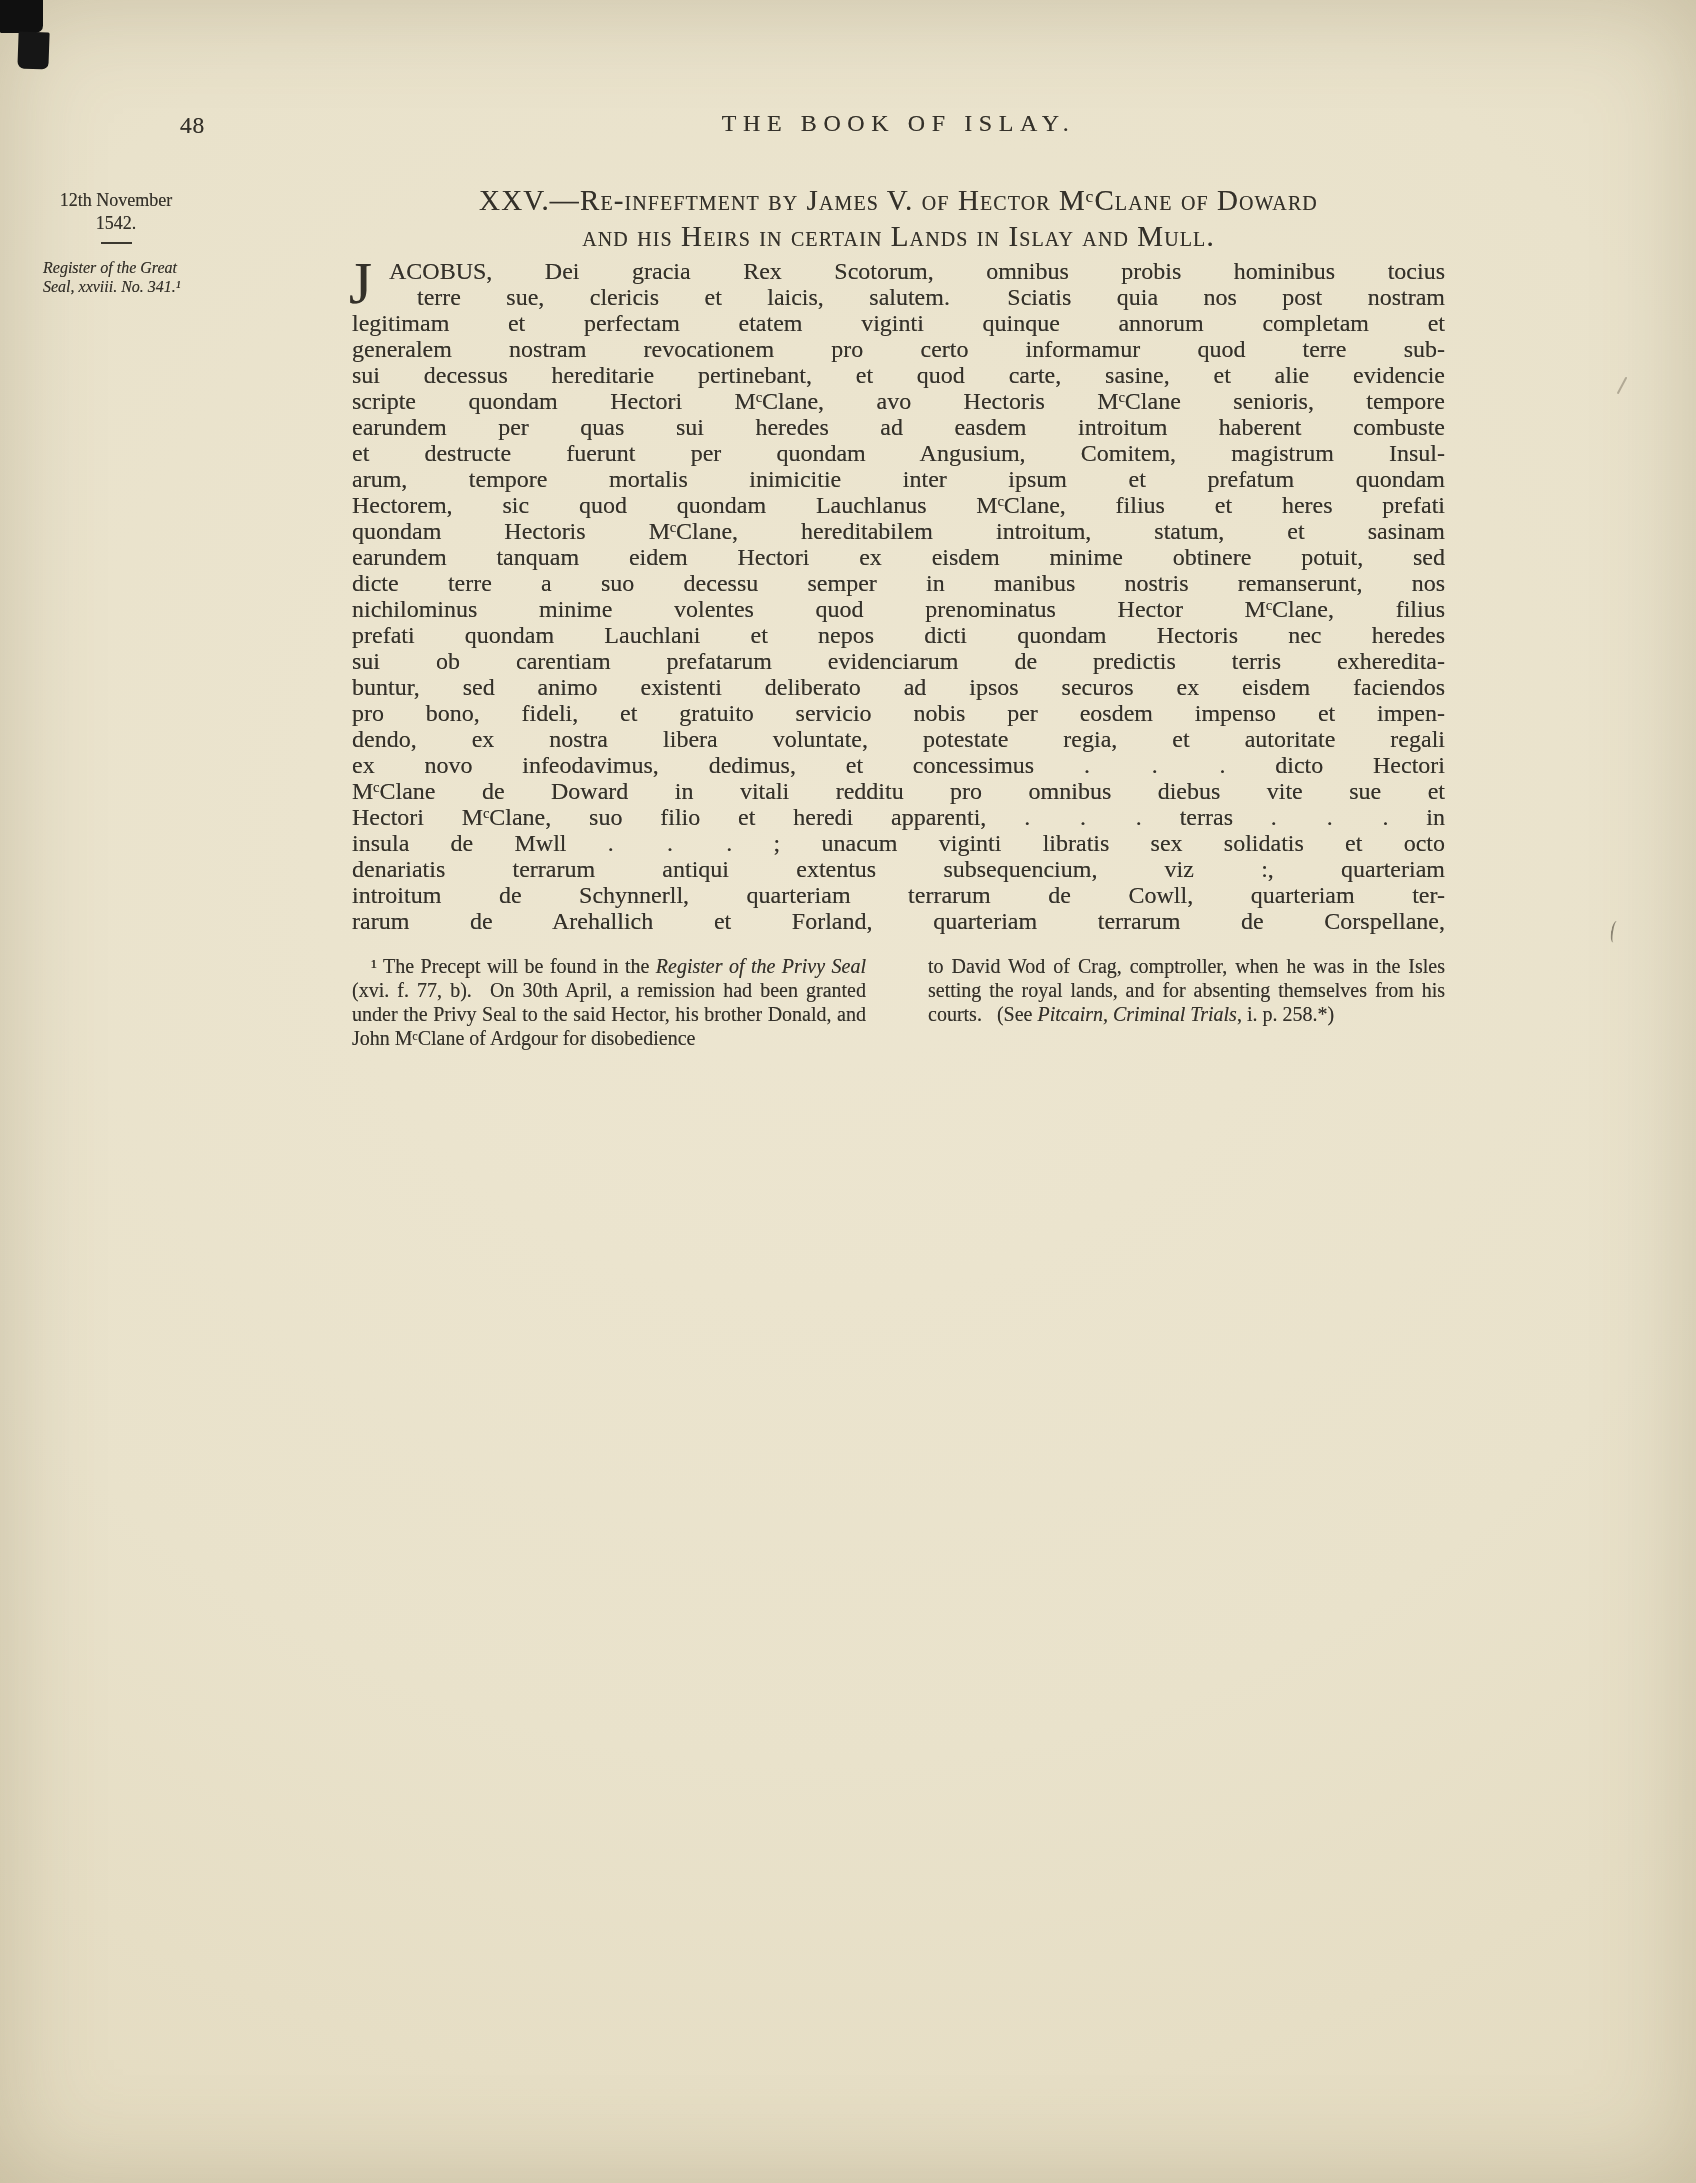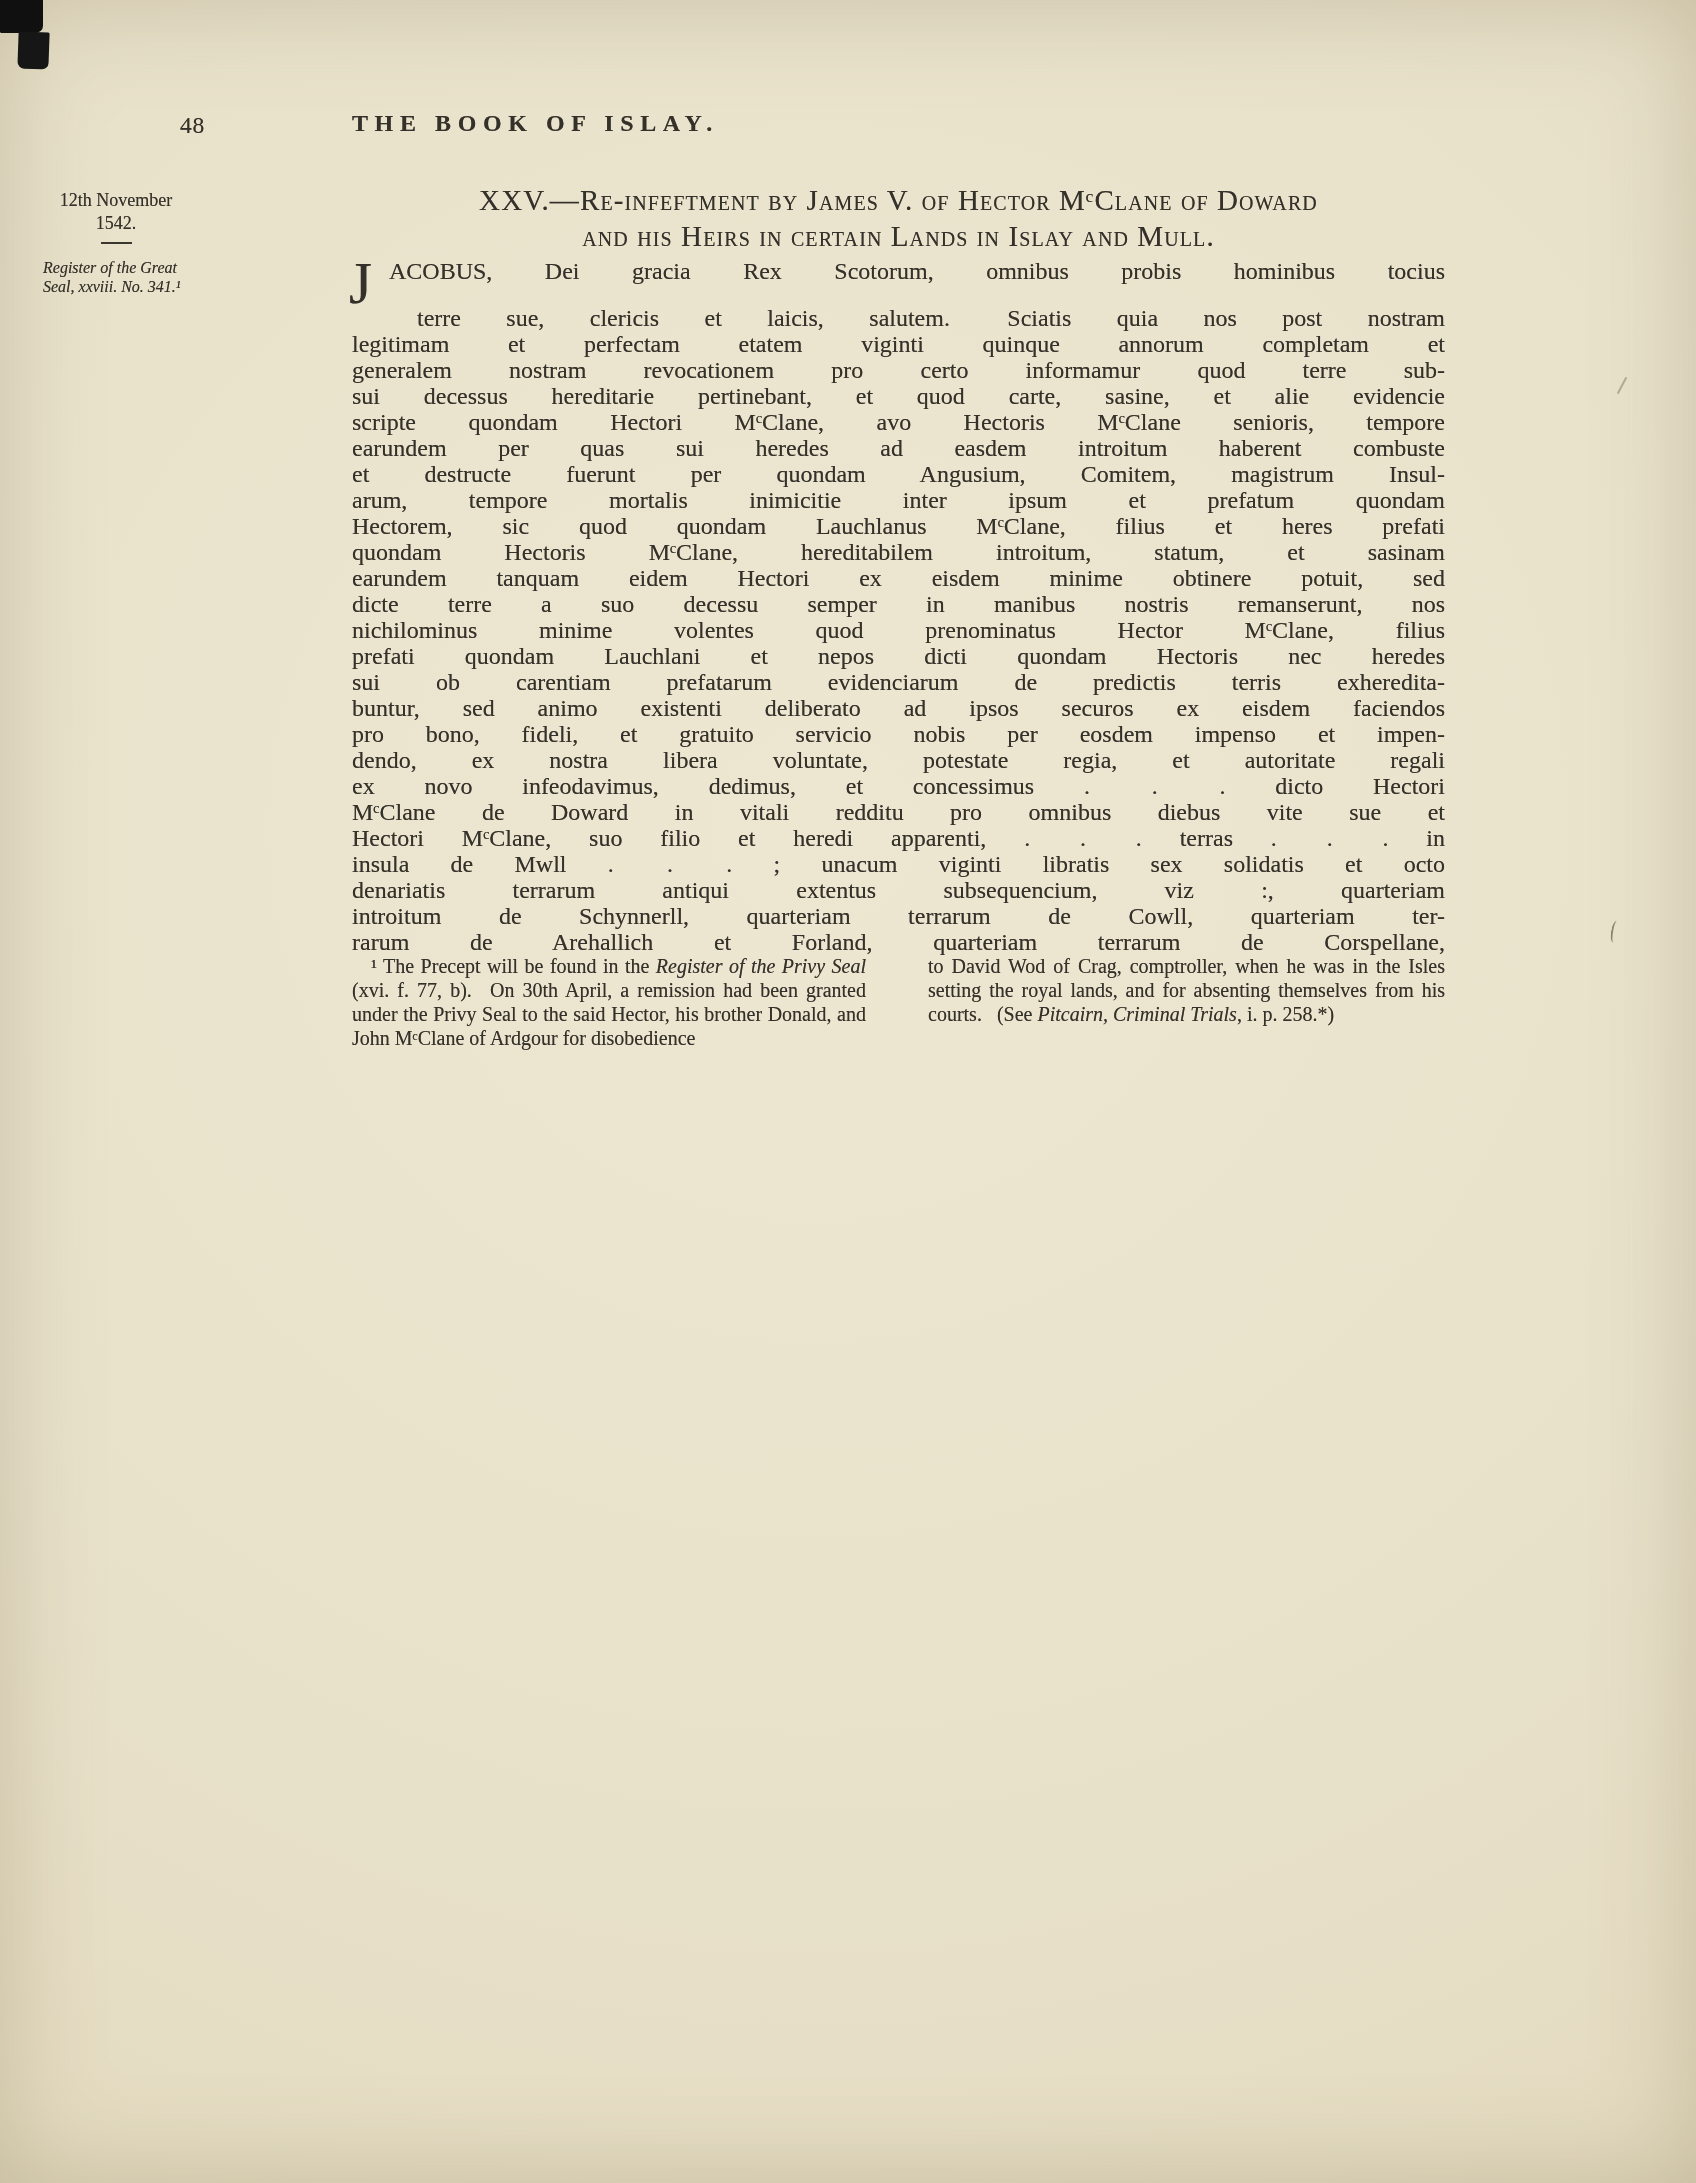--- a/index.html
+++ b/index.html
@@ -26,39 +26,39 @@
     background:#161616; border-radius:1.5px 1.5px 6.6px 6.6px; transform:rotate(2deg); }
   .speck-paren { position:absolute; left:1611px; top:921px; width:8px; height:22px;
     border-left:2.2px solid rgba(62,56,44,.55);
     border-radius:50% 0 0 50% / 50% 0 0 50%; transform:rotate(9deg); }
   .speck-slash { position:absolute; left:1621px; top:376px; width:2.2px; height:19px;
     background:rgba(72,64,50,.34); transform:rotate(28deg); border-radius:1.5px; }
 
   
   .page-number { position:absolute; left:180px; top:112px; font-size:23.5px; letter-spacing:0.7px; }
   .running-title { position:absolute; left:352px; top:110px; width:1093px;
-    font-size:24px; letter-spacing:6.6px;font-weight:bold; }
+    text-align:center; font-size:24px; letter-spacing:6.6px; }
 
   
   .margin-date { position:absolute; left:44px; top:189px; width:144px;
     text-align:center; font-size:18px; line-height:23px; }
   .margin-rule { width:31px; height:2.2px; background:#3b382f; margin:6.6px auto 0; }
   .margin-source { position:absolute; left:43px; top:258px; width:147px;
     font-style:italic; font-size:16px; line-height:19px; }
 
   
   .heading { position:absolute; left:352px; top:182px; width:1093px; text-align:center; }
   .heading-line { font-variant:small-caps; font-size:29px; line-height:36px; letter-spacing:1.1px; }
 
   
   .body-block { position:absolute; left:352px; top:258px; width:1093px; }
   .body-line { position:relative; font-size:24px; line-height:26px;
     text-align:justify; text-align-last:justify; white-space:nowrap; }
   .body-line.first { padding-left:37px; }
-  .body-line.second { padding-left:65px;margin-top:21px; }
+  .body-line.second { padding-left:65px; }
   .dropcap { position:absolute; left:-2.9px; top:-3.7px; font-size:59px; line-height:59px; }
 
   
   .footnotes { position:absolute; left:352px; top:954px; width:1093px;
     display:flex; gap:62px; font-size:20px; line-height:24px; }
   .fn-col { text-align:justify; }
   .fn-left { width:514px; text-indent:19px; }
   .fn-right { width:517px; }
   .fn-col i { font-style:italic; }
 </style>

